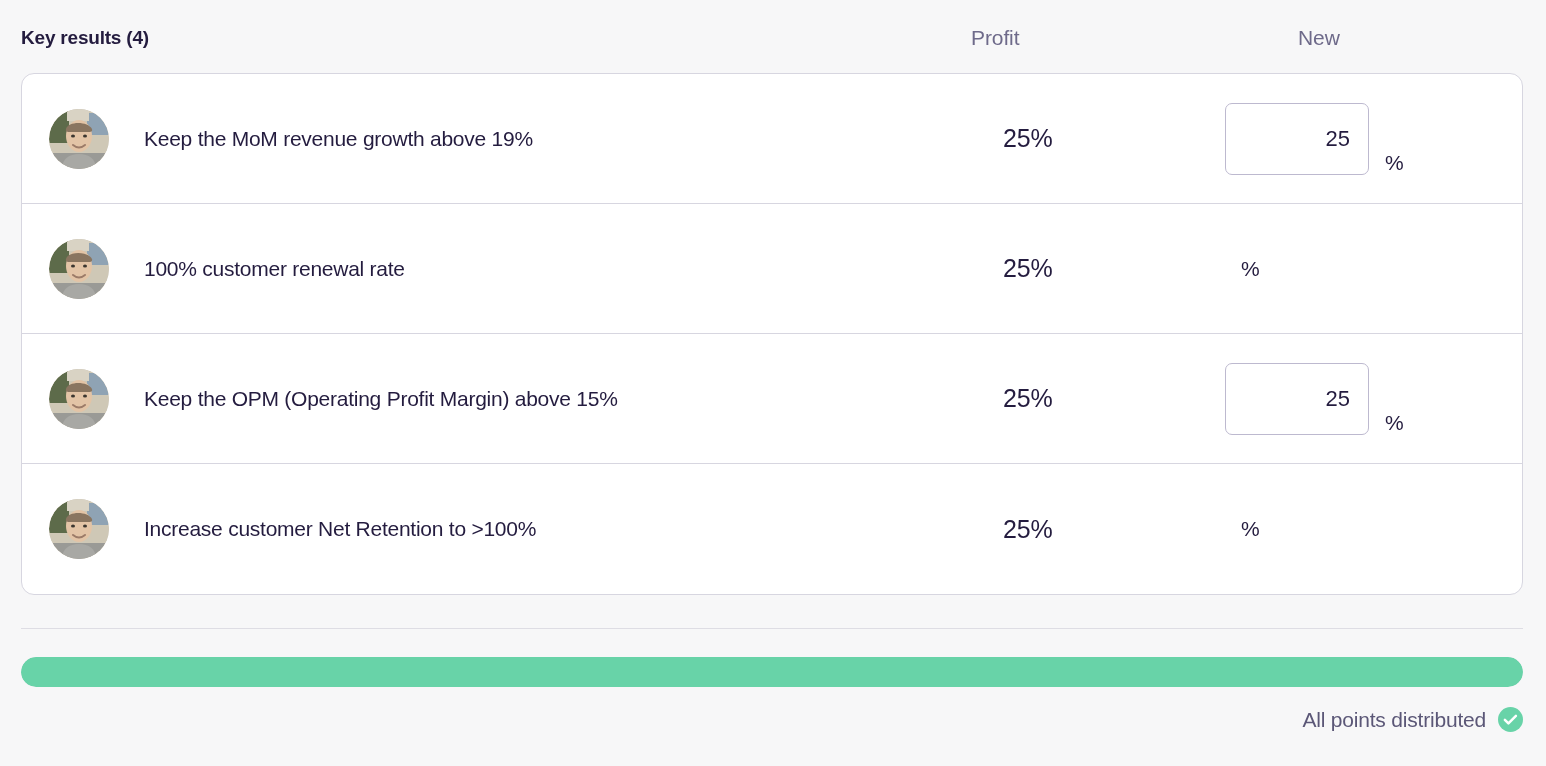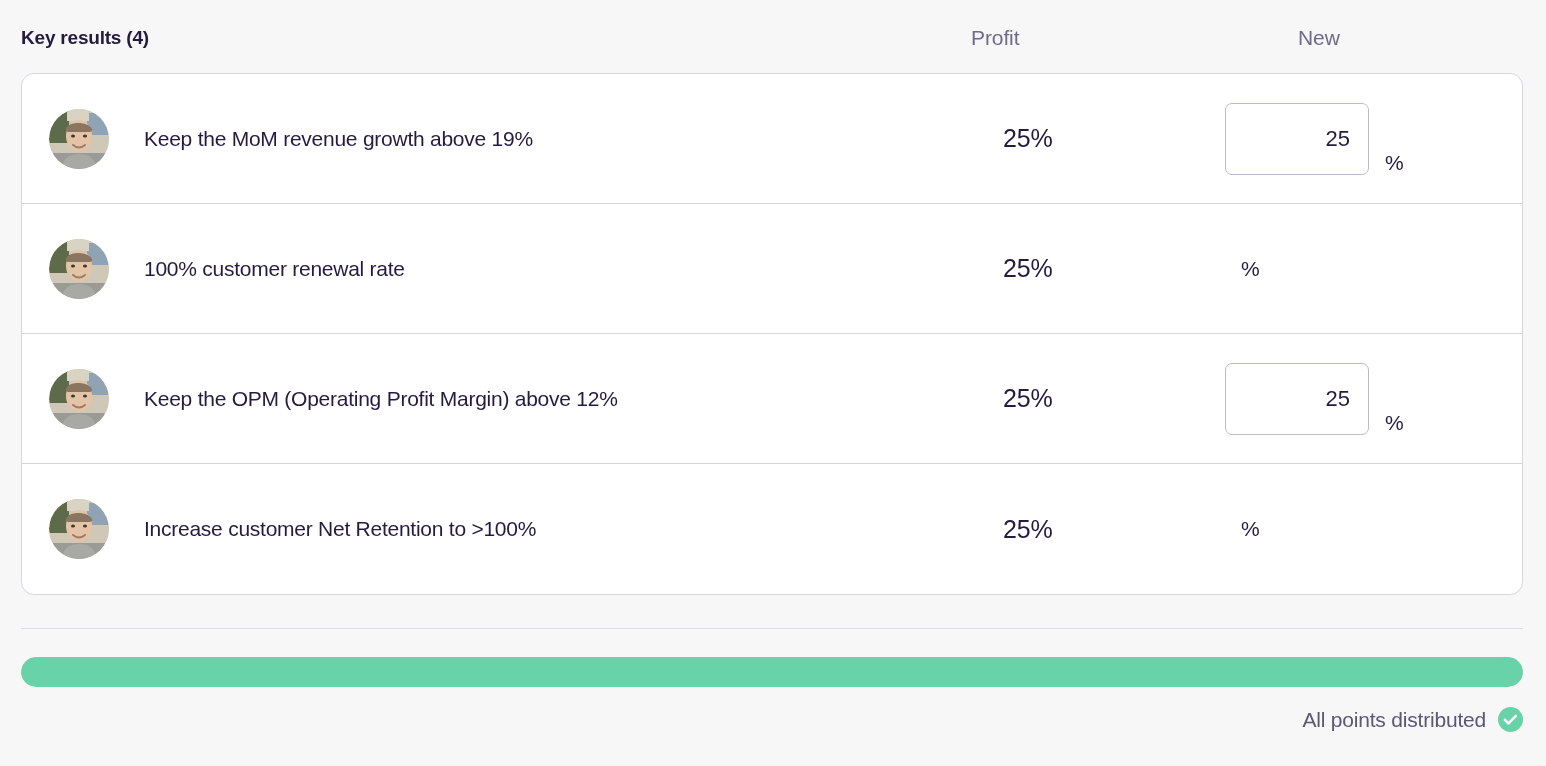--- a/index.html
+++ b/index.html
@@ -282,21 +282,21 @@
               <path d="M13 60c0-10 7-15 17-15s17 5 17 15z" fill="#a8a8a4"></path>
               <ellipse cx="30" cy="27" rx="13" ry="16" fill="#e3c4a6"></ellipse>
               <path d="M17 20c2-8 22-8 26 0 1 4-3 3-13 3s-14 1-13-3z" fill="#8a7560"></path>
               <ellipse cx="24" cy="27" rx="2" ry="1.6" fill="#3c3630"></ellipse>
               <ellipse cx="36" cy="27" rx="2" ry="1.6" fill="#3c3630"></ellipse>
               <path d="M24 36q6 5 12 0" stroke="#9c7b68" stroke-width="2" fill="none" stroke-linecap="round"></path>
             </g>
           </svg>
         </div>
       </div>
-      <div class="kr-title">Keep the OPM (Operating Profit Margin) above 12%</div>
+      <div class="kr-title">Keep the OPM (Operating Profit Margin) above 15%</div>
       <div class="kr-current">25%</div>
       <div class="kr-input-wrap">
         <input class="kr-input" type="text" value="25" style="">
         <span class="kr-pct">%</span>
       </div>
     </div>
 
     <div class="kr-row">
       <div class="kr-owner">
         <div class="photo">

